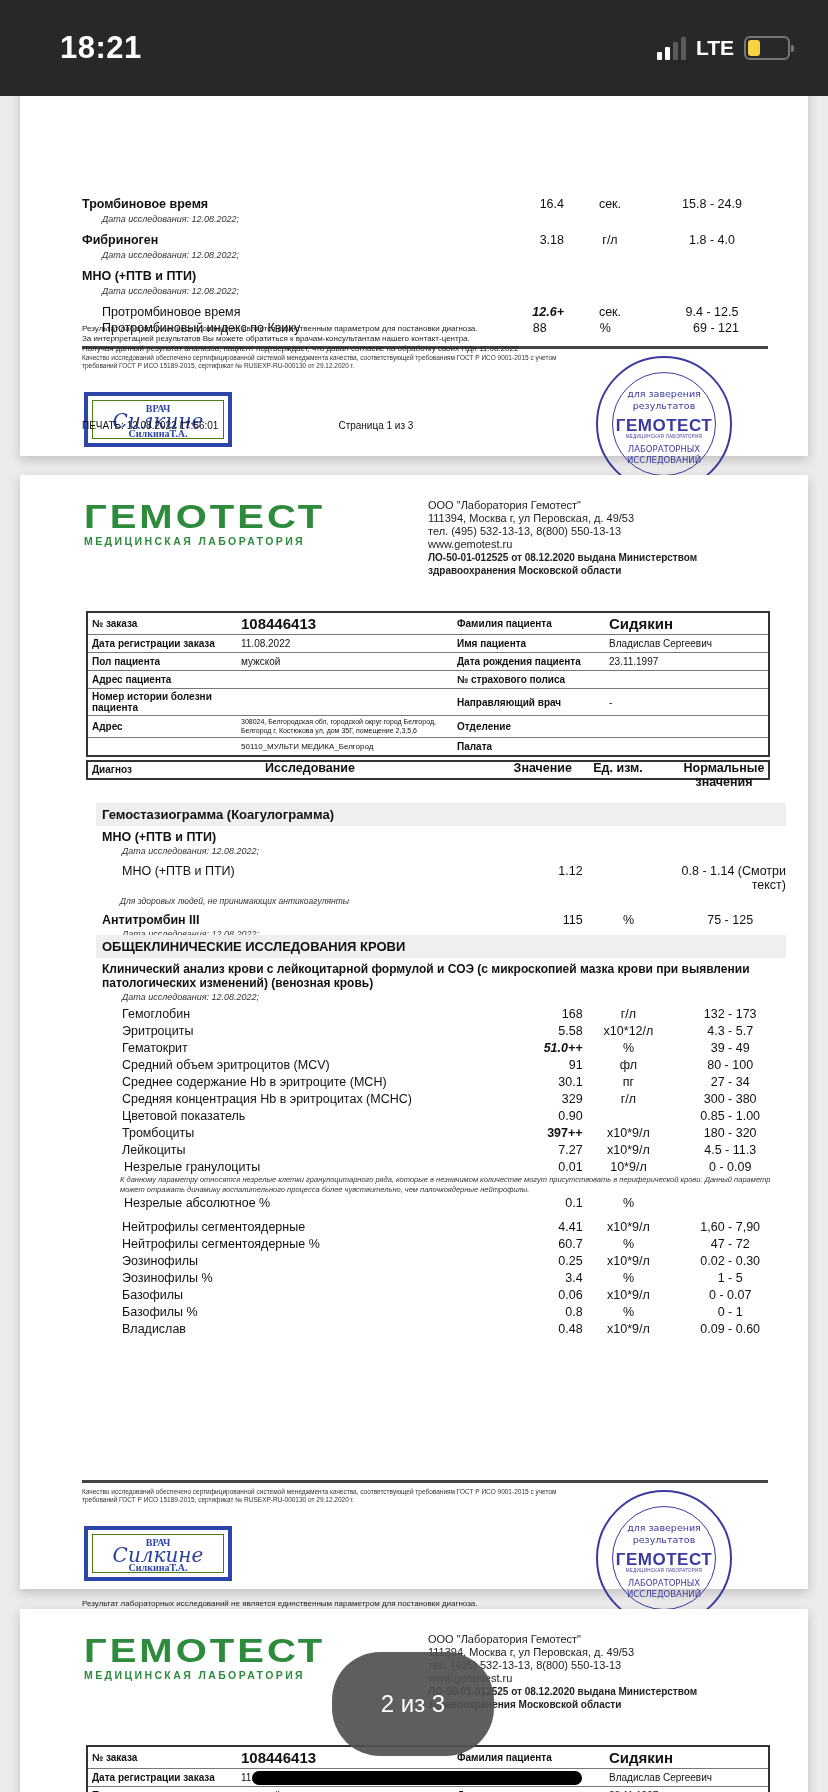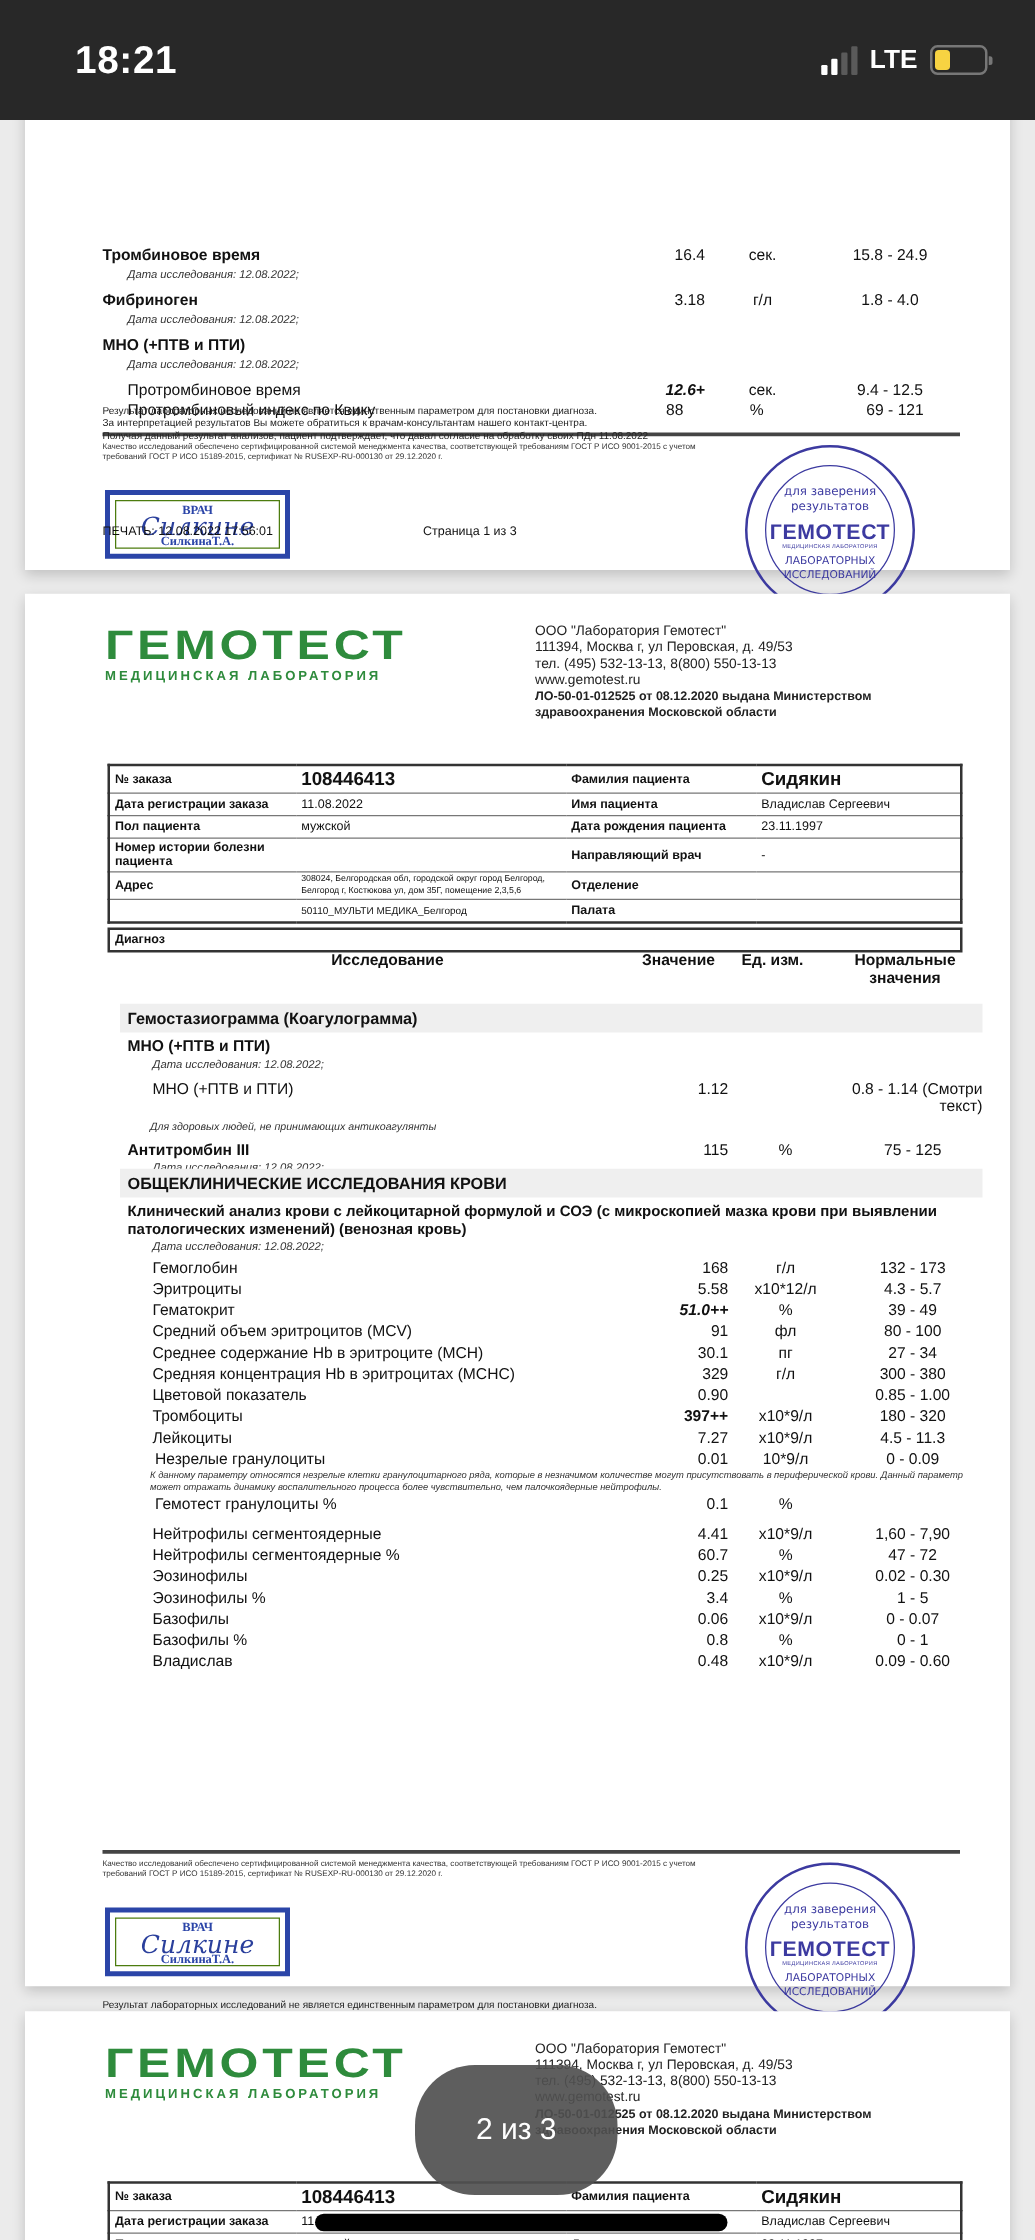--- a/index.html
+++ b/index.html
@@ -182,20 +182,26 @@
           <td class="lbl">Имя пациента</td>
           <td>Владислав Сергеевич</td>
         </tr>
         <tr>
           <td class="lbl">Пол пациента</td>
           <td>мужской</td>
           <td class="lbl">Дата рождения пациента</td>
           <td>23.11.1997</td>
         </tr>
         <tr>
+          <td class="lbl">Адрес пациента</td>
+          <td></td>
+          <td class="lbl">№ страхового полиса</td>
+          <td></td>
+        </tr>
+        <tr>
           <td class="lbl" style="line-height:11px">Номер истории болезни пациента</td>
           <td></td>
           <td class="lbl">Направляющий врач</td>
           <td>-</td>
         </tr>
         <tr>
           <td class="lbl">Адрес</td>
           <td class="addr">308024, Белгородская обл, городской округ город Белгород, Белгород г, Костюкова ул, дом 35Г, помещение 2,3,5,6</td>
           <td class="lbl">Отделение</td>
           <td></td>
@@ -304,21 +310,21 @@
             </div>
           </div>
         <div class="rowline" style="line-height:16px">
           <div class="c-name" style="padding-left:22px">Незрелые гранулоциты</div>
           <div class="c-val">0.01</div>
           <div class="c-unit">10*9/л</div>
           <div class="c-norm">0 - 0.09</div>
         </div>
         <div class="note" style="padding-left:18px; font-size:7.5px; line-height:10px">К данному параметру относятся незрелые клетки гранулоцитарного ряда, которые  в незначимом количестве могут присутствовать в периферической крови. Данный параметр может отражать динамику воспалительного процесса более чувствительно, чем палочкоядерные нейтрофилы.</div>
         <div class="rowline" style="line-height:16px">
-          <div class="c-name" style="padding-left:22px">Гемотест гранулоциты %</div>
+          <div class="c-name" style="padding-left:22px">Незрелые абсолютное %</div>
           <div class="c-val">0.1</div>
           <div class="c-unit">%</div>
           <div class="c-norm"></div>
         </div>
         <div id="cbcB" style="margin-top:8px">
             <div class="rowline" style="line-height: 17px;">
               <div class="c-name indent">Нейтрофилы сегментоядерные</div>
               <div class="c-val">4.41</div>
               <div class="c-unit">x10*9/л</div>
               <div class="c-norm">1,60 - 7,90</div>

